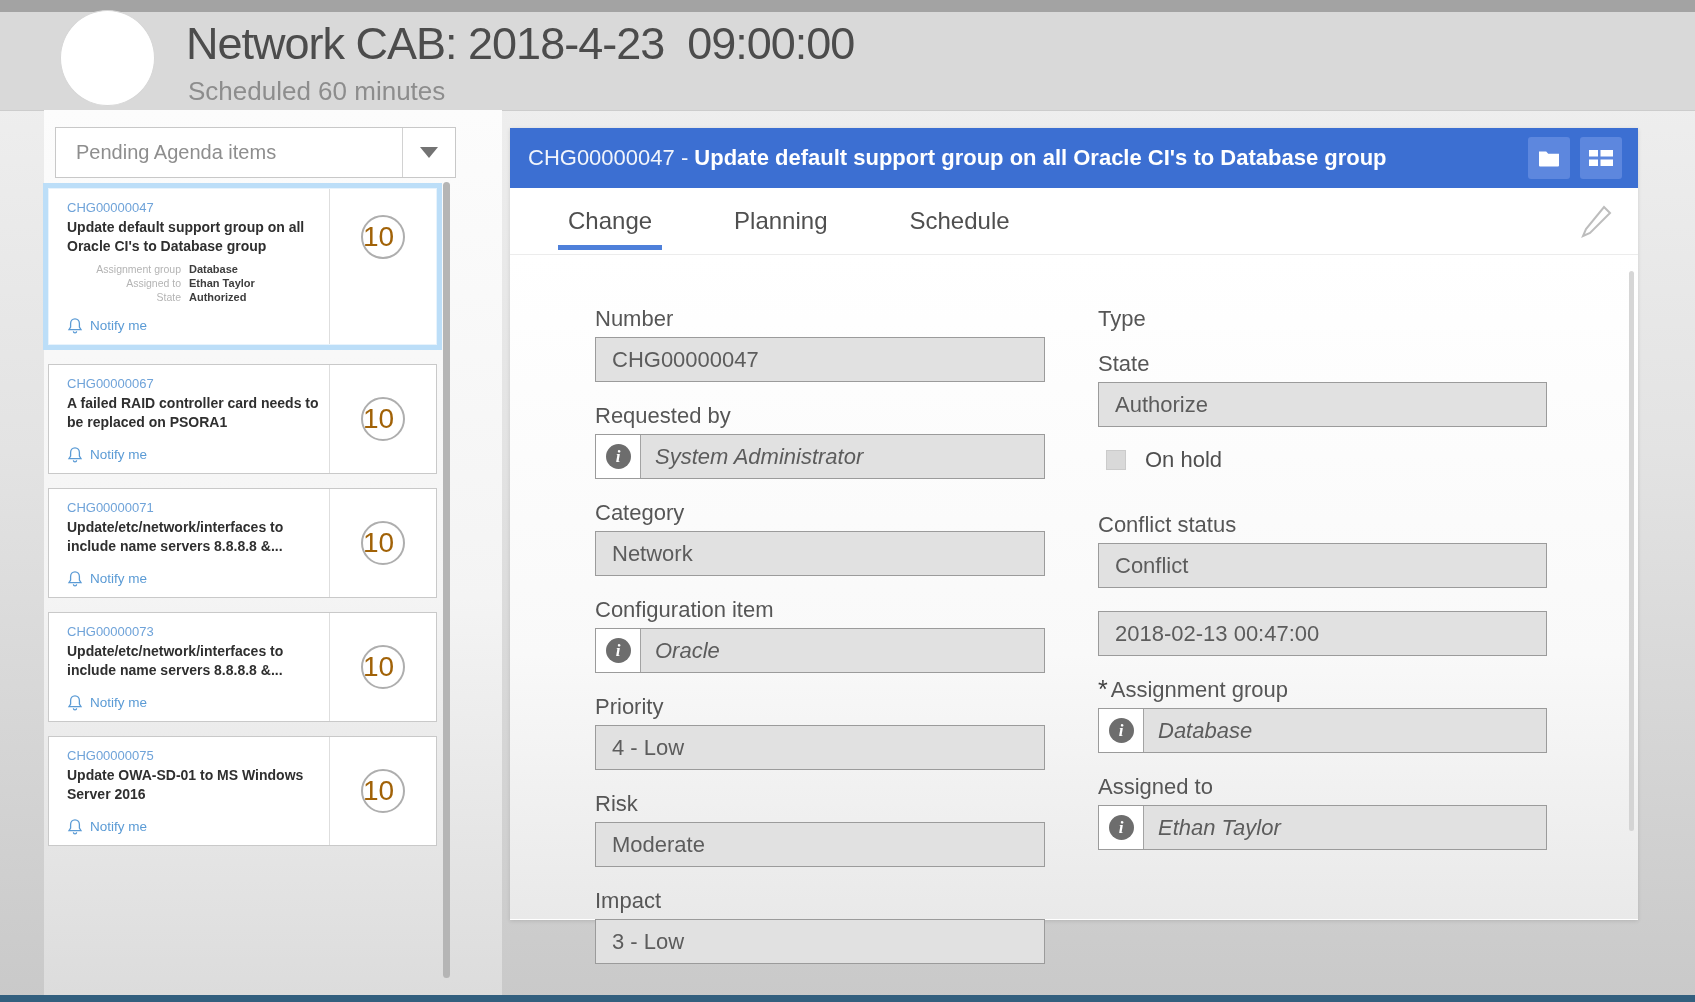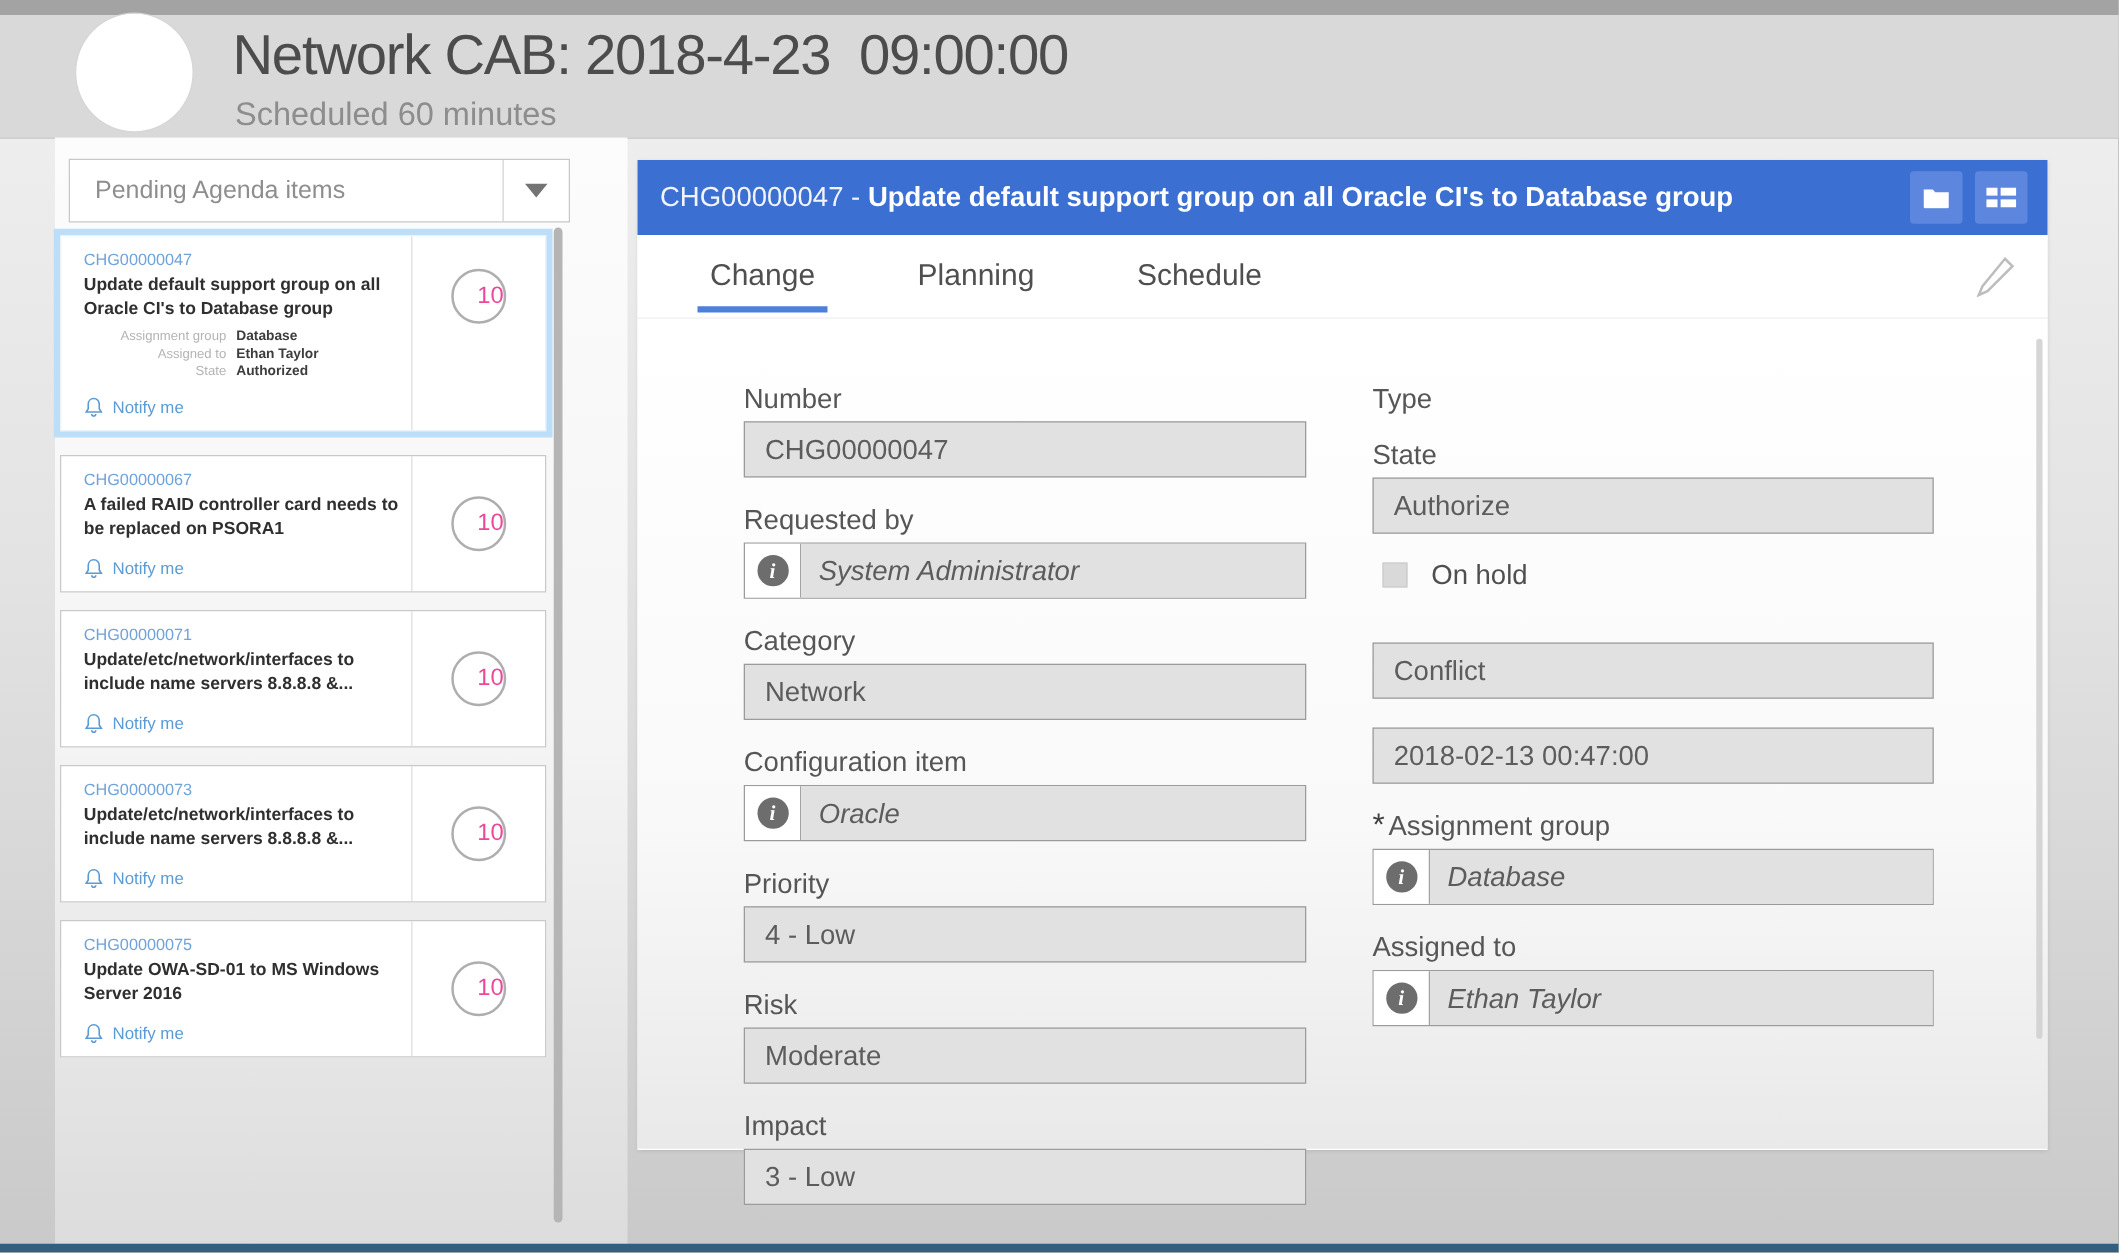--- a/index.html
+++ b/index.html
@@ -26,21 +26,21 @@
   .card-main{flex:1;min-width:0;padding:11px 8px 10px 18px;display:flex;flex-direction:column;}
   .card-id{font-size:13px;color:#6fa3d9;margin-bottom:3px;}
   .card-title{font-size:14px;line-height:19px;font-weight:bold;color:#2f2f2f;}
   .card-meta{margin-top:6px;}
   .meta-row{display:flex;line-height:14px;}
   .meta-label{width:114px;text-align:right;font-size:10.5px;color:#b4b4b4;}
   .meta-value{margin-left:8px;font-size:11px;font-weight:600;color:#3d3d3d;}
   .card-notify{margin-top:auto;display:flex;align-items:center;gap:7px;color:#5b9bd5;font-size:13.5px;}
   .card-side{width:106px;border-left:1px solid #dedede;display:flex;justify-content:center;align-items:center;flex:none;}
   .card.selected .card-side{align-items:flex-start;padding-top:26px;}
-  .duration-badge{width:44px;height:44px;border:2px solid #aeaeae;border-radius:50%;display:flex;align-items:center;justify-content:flex-end;font-size:19px;color:#ec4899;box-sizing:border-box;background:transparent;}
+  .duration-badge{width:44px;height:44px;border:2px solid #aeaeae;border-radius:50%;display:flex;align-items:center;justify-content:flex-start;font-size:28px;color:#a16207;box-sizing:border-box;background:transparent;}
   .side-scrollbar{position:absolute;left:399px;top:72px;width:7px;height:796px;border-radius:4px;background:#b5b5b5;}
 
   
   .panel{position:absolute;left:510px;top:128px;width:1128px;height:792px;background:#ffffff;box-shadow:0 1px 4px rgba(0,0,0,.12);}
   .panel-header{height:60px;background:#3c6fd2;display:flex;align-items:center;padding:0 16px 0 18px;box-sizing:border-box;color:#fff;}
   .ph-id{font-size:22px;opacity:.93;}
   .ph-sep{white-space:pre;font-size:22px;opacity:.93;}
   .ph-title{font-size:22px;font-weight:bold;white-space:nowrap;overflow:hidden;text-overflow:ellipsis;}
   .ph-buttons{margin-left:auto;display:flex;gap:10px;flex:none;}
   .ph-btn{width:42px;height:42px;border-radius:3px;background:#5d87de;display:flex;align-items:center;justify-content:center;cursor:pointer;}
@@ -313,20 +313,21 @@
       <div class="field-value">Authorize</div>
     </div>
   </div>
 
   <div class="cb-row">
     <div class="cb-box"></div>
     <div class="cb-label">On hold</div>
   </div>
 
   <div class="field">
+    <div class="field-label"><span>Conflict status</span></div>
     <div class="field-input plain">
 
       <div class="field-value">Conflict</div>
     </div>
   </div>
 
   <div class="field">
     <div class="field-input plain">
 
       <div class="field-value">2018-02-13 00:47:00</div>

